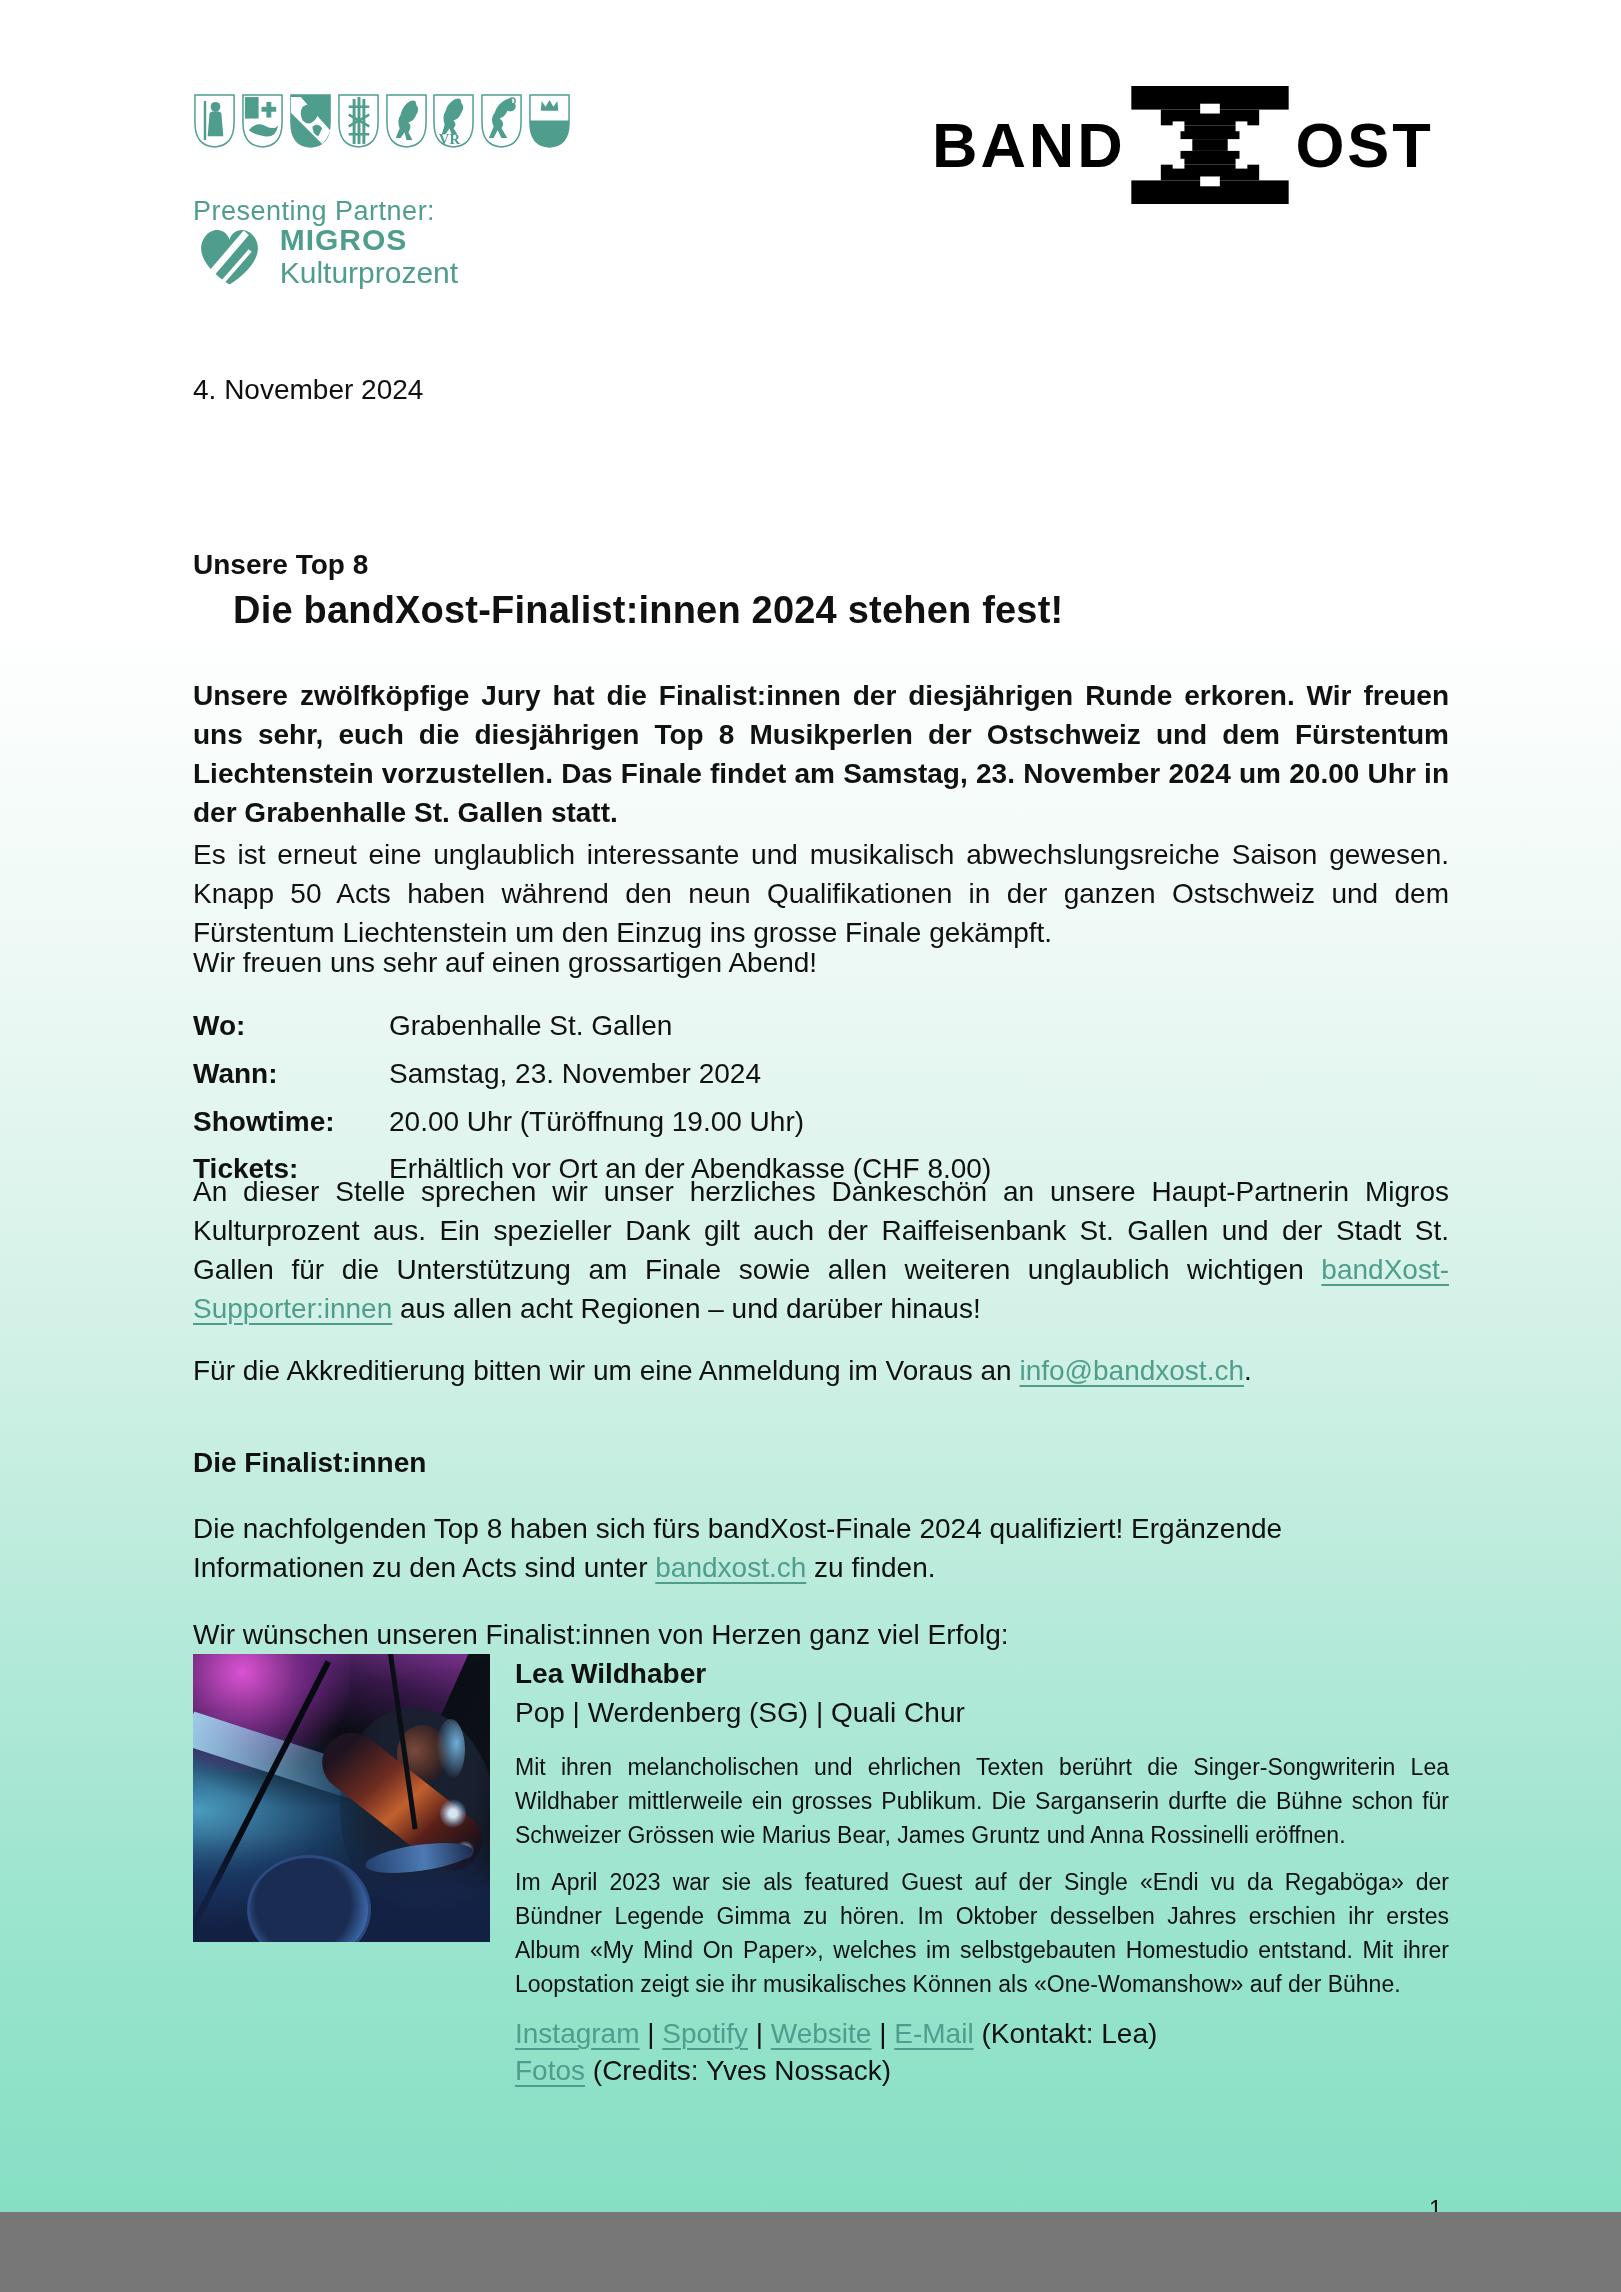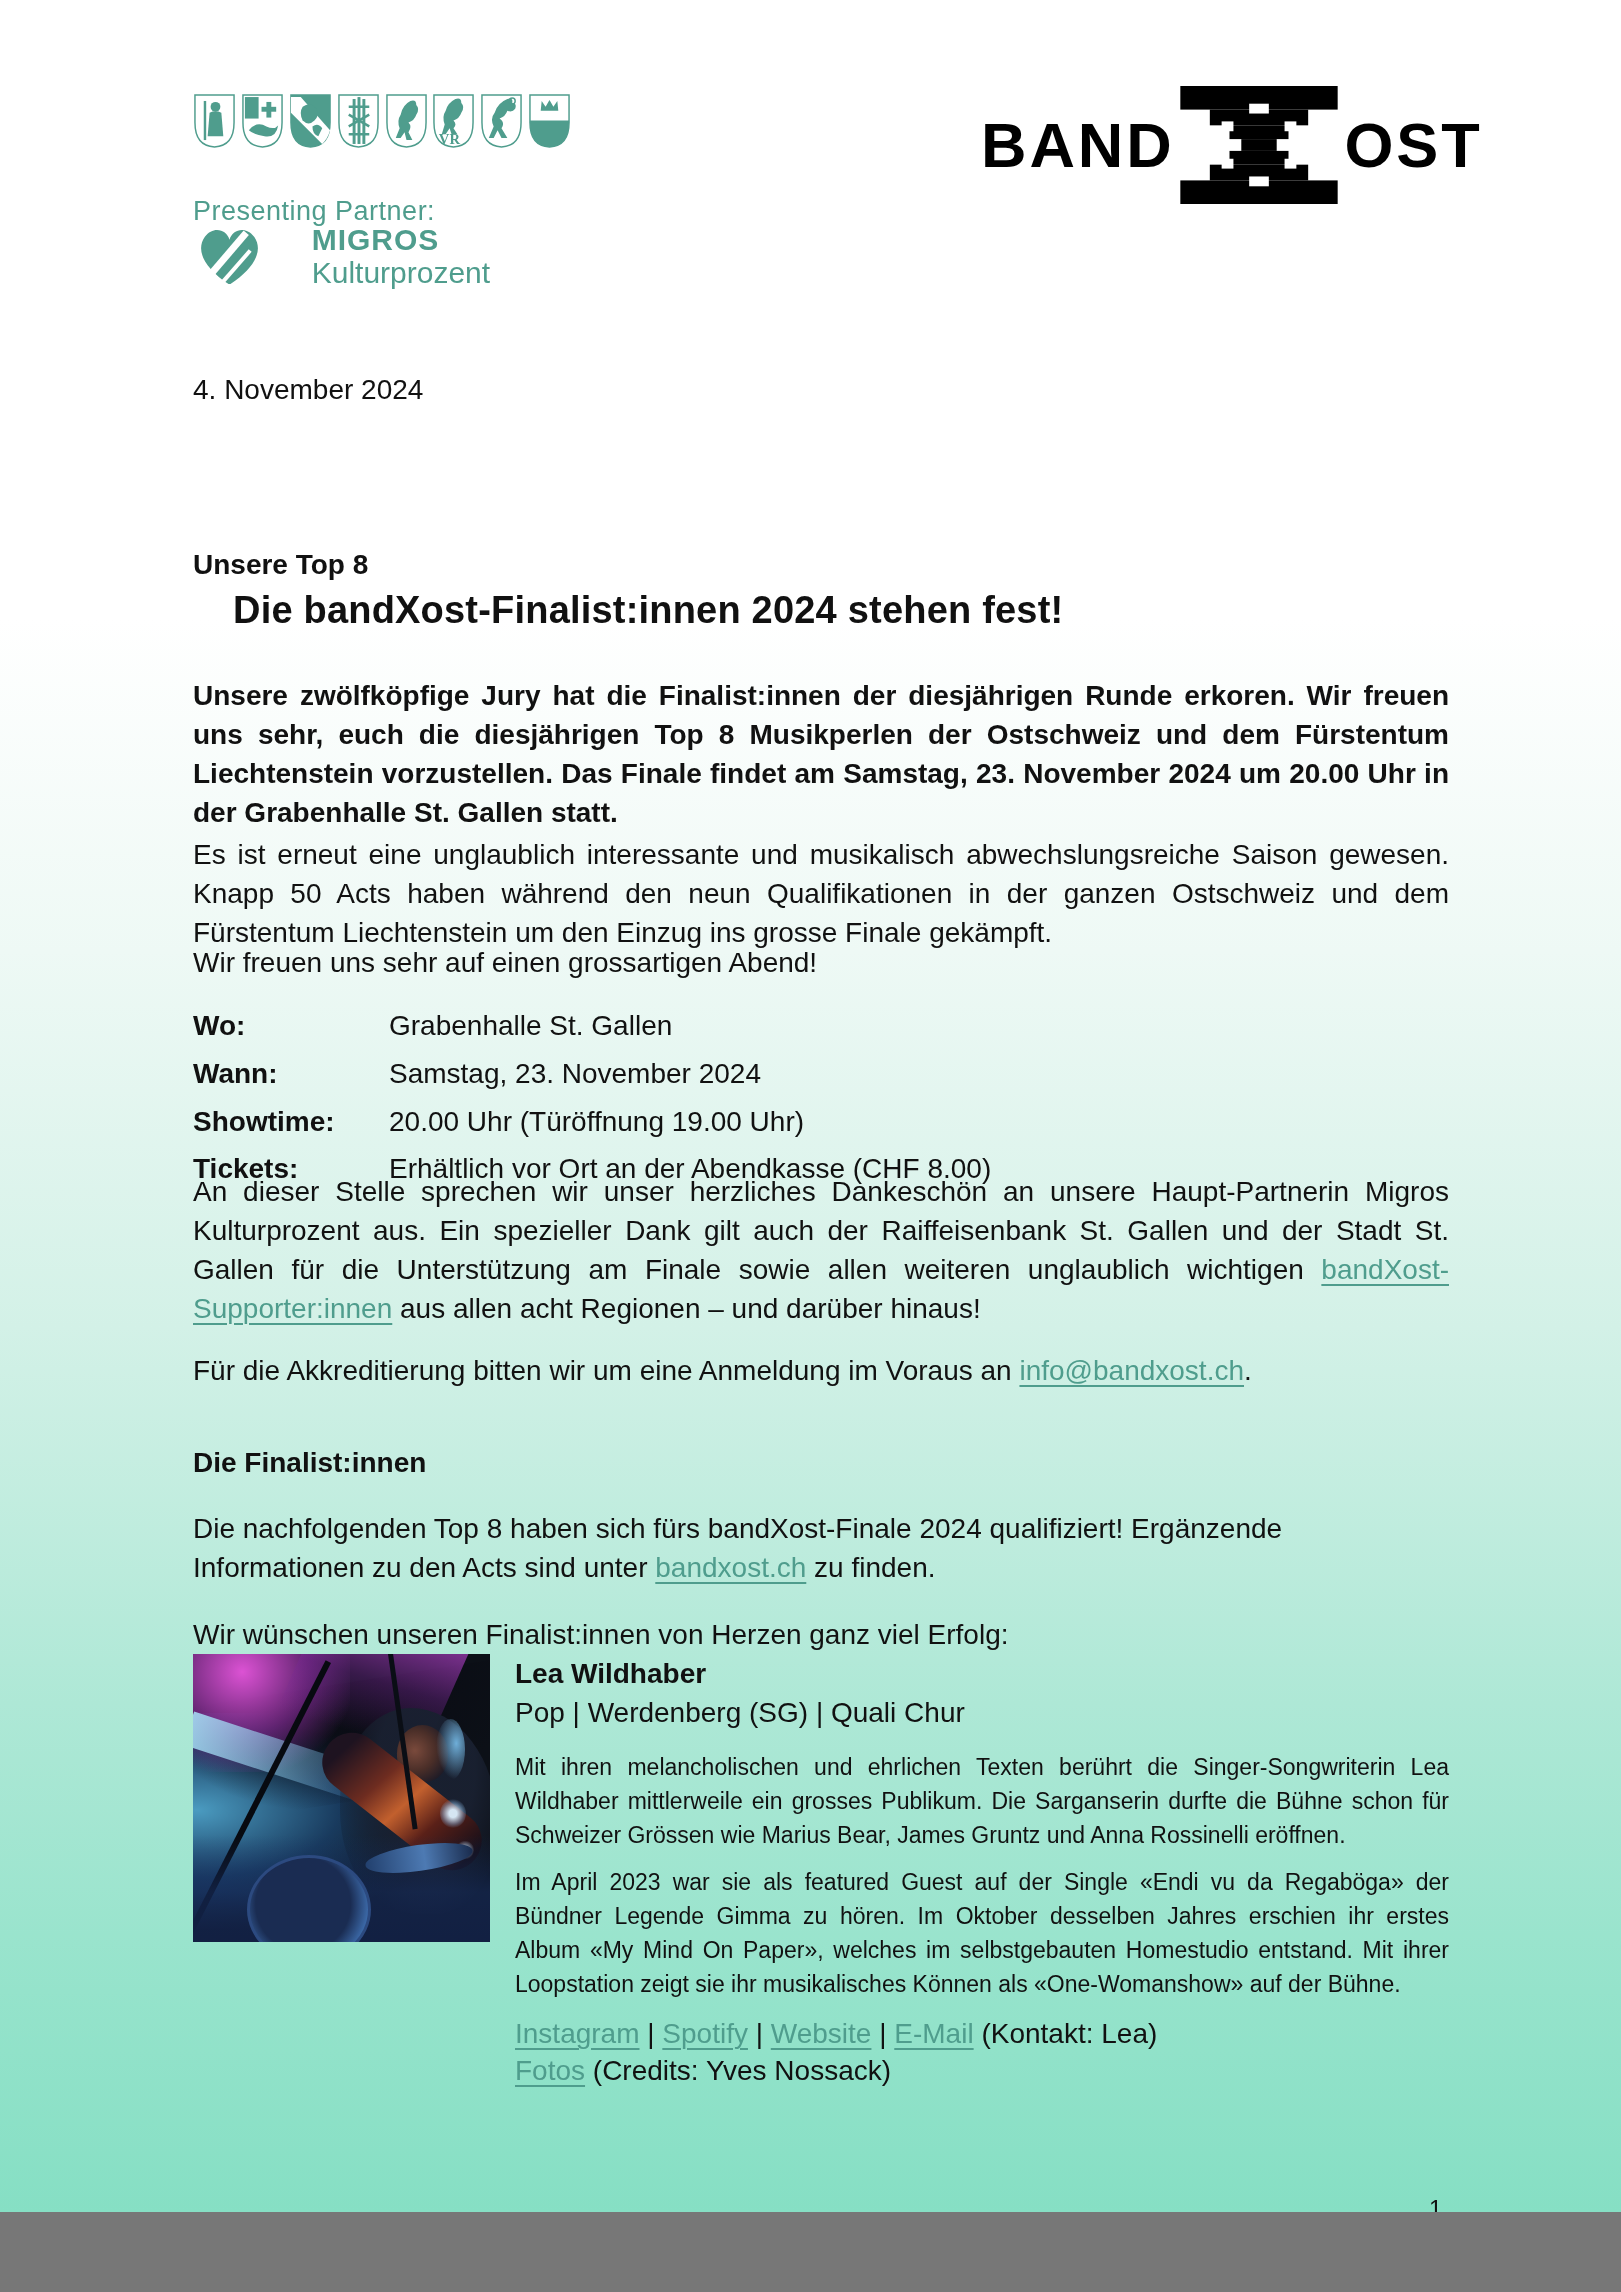--- a/index.html
+++ b/index.html
@@ -21,23 +21,23 @@
   .body-text{font-size:28px;line-height:39px;}
   .justify{text-align:justify;}
   .bold{font-weight:bold;}
   a.doc-link{color:#4f9d8d;text-decoration:underline;text-decoration-thickness:2px;text-underline-offset:4.9px;cursor:pointer;}
 
   
   .crest-row{top:93px;display:flex;gap:4.9px;}
   .crest{width:43px;height:56px;}
   .presenting{top:196px;font-size:27px;letter-spacing:0.5px;}
   .migros{top:223px;display:flex;align-items:flex-start;gap:13.7px;}
-  .migros-text{line-height:33px;font-size:30px;margin-left:32px;}
+  .migros-text{line-height:33px;font-size:30px;}
   .migros-text .m1{font-weight:bold;letter-spacing:1px;}
-  .bandx-logo{top:86px;left:981px;display:flex;align-items:center;color:#000;}
+  .bandx-logo{top:86px;left:932px;display:flex;align-items:center;color:#000;}
   .bandx-word{font-size:63px;font-weight:800;letter-spacing:2.9px;line-height:63px;}
   .bandx-x{width:162px;height:118px;margin:0 3.9px;}
 
   
   .date-line{top:370px;}
   .kicker{top:549px;font-size:28px;font-weight:bold;}
   .doc-title{top:589px;font-size:38px;font-weight:bold;letter-spacing:0.2px;margin-left:40px;}
   .lead{top:676px;font-weight:bold;}
   .para1{top:835px;}
   .para2{top:943px;}

